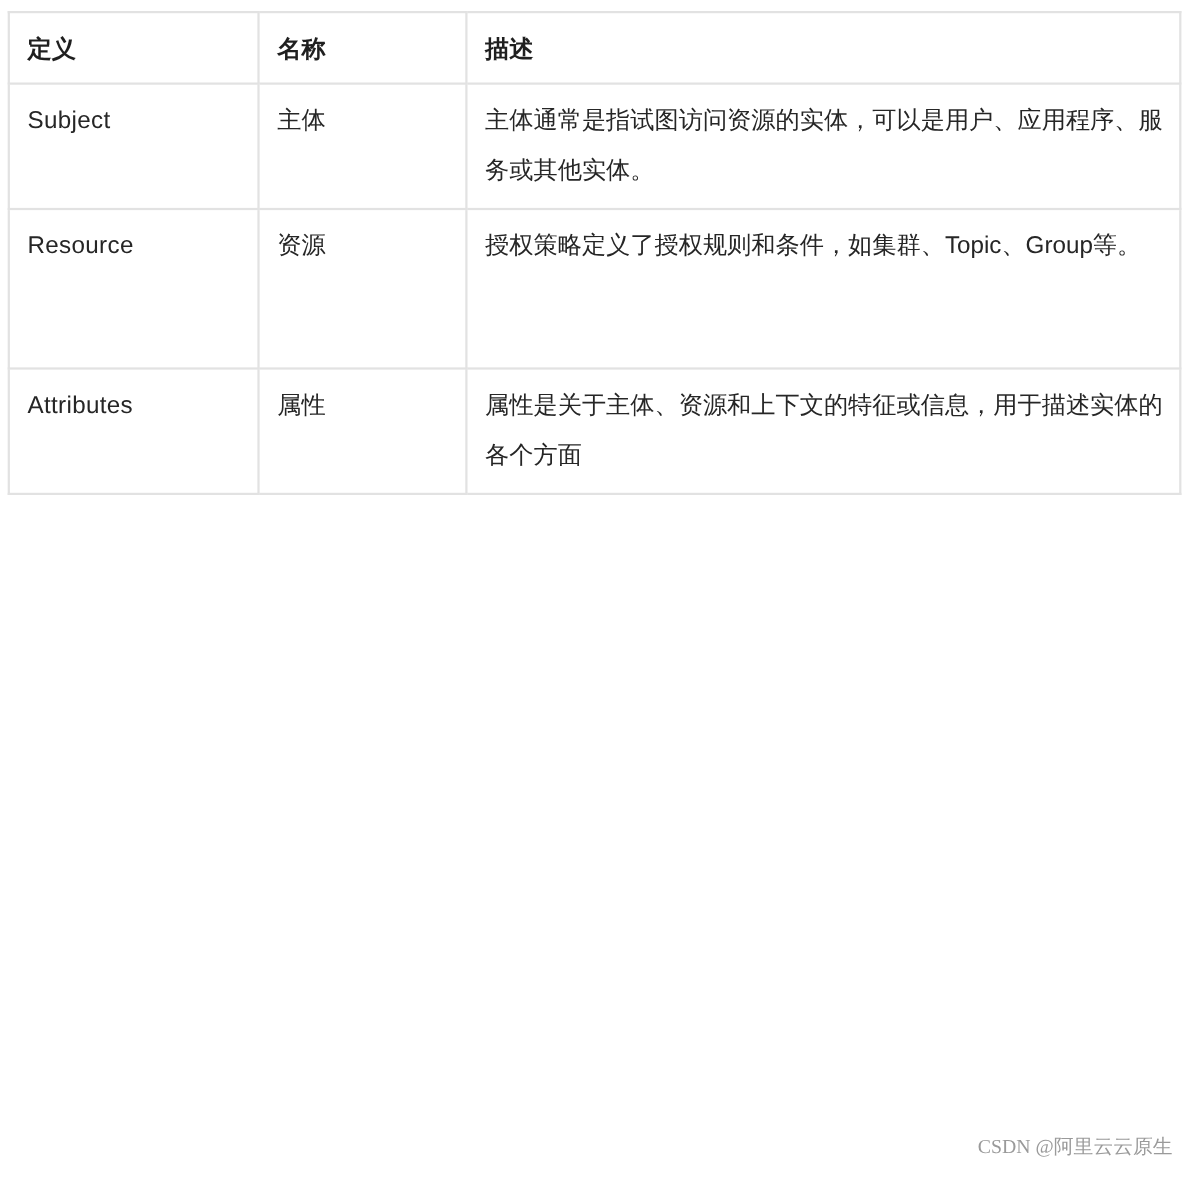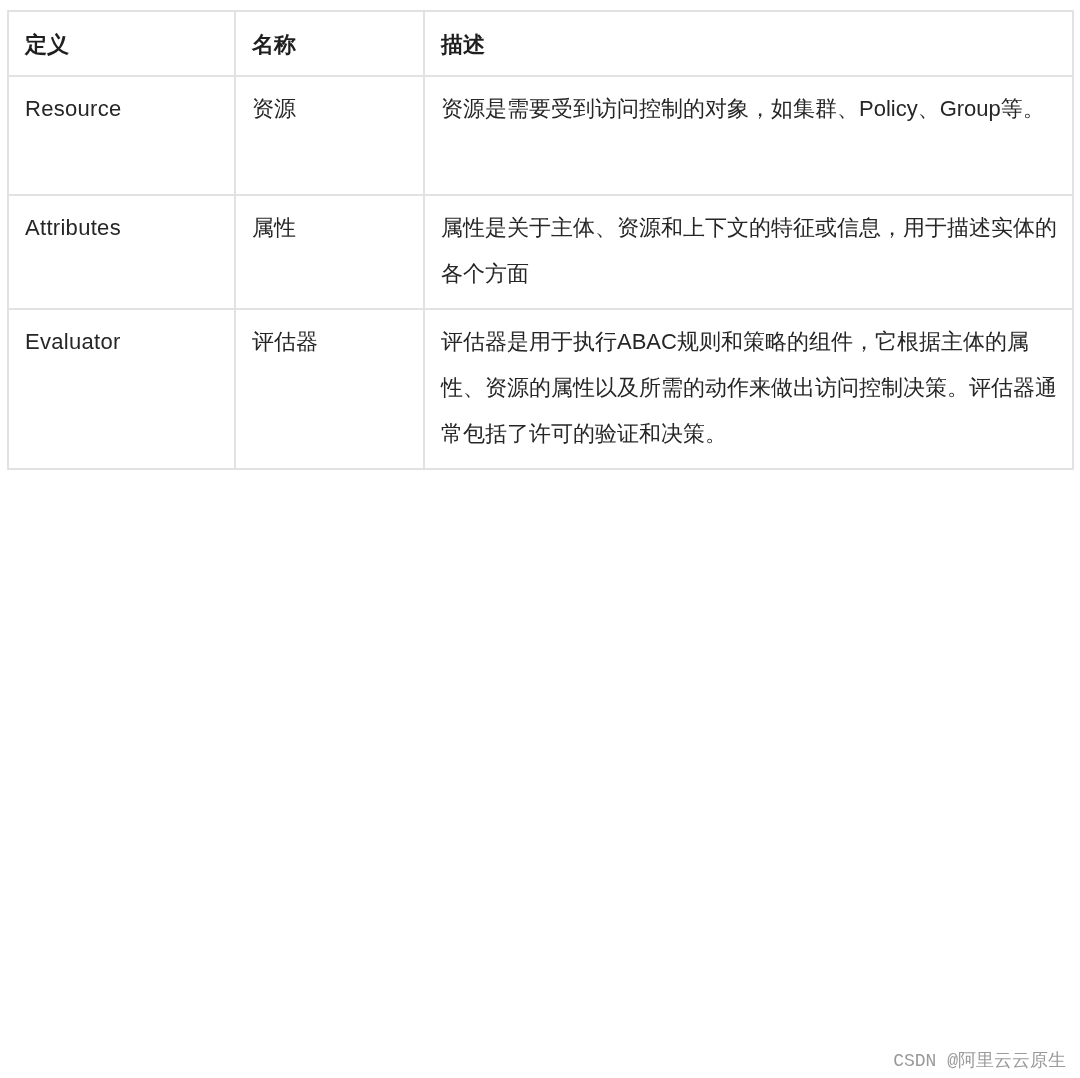--- a/index.html
+++ b/index.html
@@ -54,24 +54,24 @@
     td.def {
       letter-spacing: 0.3px;
     }
     td.desc {
       padding-right: 14px;
       word-break: break-all;
     }
     .watermark {
       position: absolute;
       right: 14px;
-      bottom: 6px;
+      bottom: 24px;
       font-size: 18px;
       color: #9a9a9a;
-      font-family: Liberation Mono, monospace;
+      font-family: Liberation Serif, serif;
       text-shadow: 0 0 2px #ffffff;
     }
   </style>
 </head>
 <body>
 
 <div class="table-wrap">
   <table>
     <colgroup>
       <col class="c1">
@@ -79,32 +79,32 @@
         <col class="c3">
     </colgroup>
     <thead>
       <tr>
         <th>定义</th>
         <th>名称</th>
         <th>描述</th>
       </tr>
     </thead>
     <tbody>
-      <tr style="height:119px">
+      <tr style="height:113px">
+        <td class="def">Subject</td>
+        <td>主体</td>
+        <td class="desc">主体通常是指试图访问资源的实体，可以是用户、应用程序、服务或其他实体。</td>
+      </tr>
+      <tr style="height:145px">
         <td class="def">Resource</td>
         <td>资源</td>
-        <td class="desc">资源是需要受到访问控制的对象，如集群、Policy、Group等。</td>
+        <td class="desc">授权策略定义了授权规则和条件，如集群、Topic、Group等。</td>
       </tr>
       <tr style="height:113px">
         <td class="def">Attributes</td>
         <td>属性</td>
         <td class="desc">属性是关于主体、资源和上下文的特征或信息，用于描述实体的各个方面</td>
-      </tr>
-      <tr style="height:160px">
-        <td class="def">Evaluator</td>
-        <td>评估器</td>
-        <td class="desc">评估器是用于执行ABAC规则和策略的组件，它根据主体的属性、资源的属性以及所需的动作来做出访问控制决策。评估器通常包括了许可的验证和决策。</td>
       </tr>
     </tbody>
   </table>
 </div>
 
 <div class="watermark">CSDN @阿里云云原生</div>
 
 </body></html>

